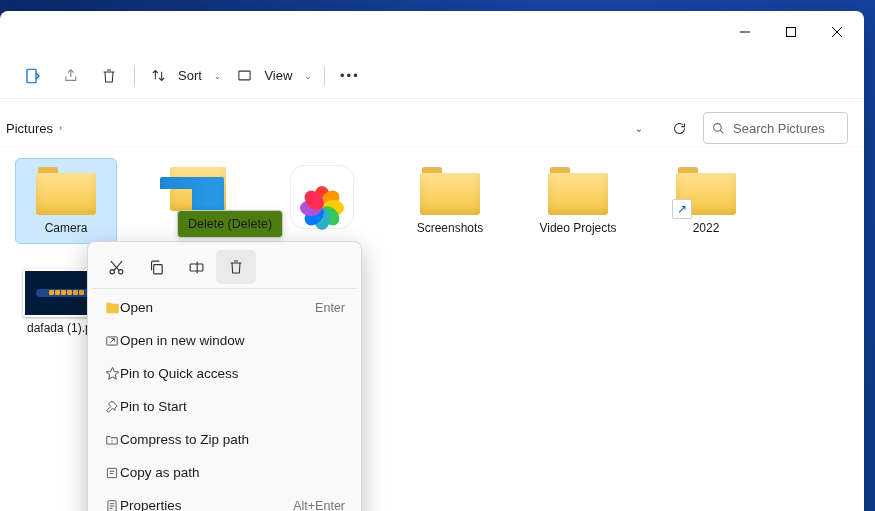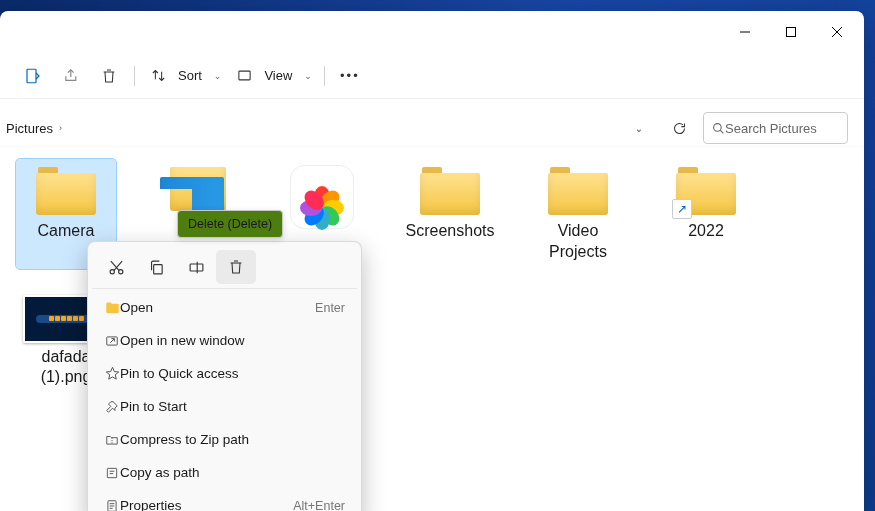--- a/index.html
+++ b/index.html
@@ -11,25 +11,25 @@
   .toolbar { height: 46px; display: flex; align-items: center; padding: 0 16px; gap: 4px; border-bottom: 1px solid rgba(0,0,0,0.06); }
   .tbtn { display: flex; align-items: center; justify-content: center; height: 34px; min-width: 34px; padding: 0 6px; border-radius: 4px; color: #1a1a1a; gap: 6px; font-size: 13px; }
   .tbtn.disabled { color: #8a8a8a; }
   .tdrop { display: flex; align-items: center; gap: 12px; padding: 0 4px 0 8px; }
   .tdrop .chev { font-size: 9px; color: #666; }
   .divider { width: 1px; height: 20px; background: #d0d0d0; margin: 0 4px; }
   .navbar { height: 48px; display: flex; align-items: flex-end; gap: 8px; padding: 2px 16px 2px 2px; border-bottom: 1px solid rgba(0,0,0,0.02); }
   .crumb { display: flex; align-items: center; flex: 1; height: 32px; padding: 0 4px; font-size: 13px; color: #1a1a1a; }
   .crumb .chev { font-size: 9px; color: #555; margin: 0 6px; }
   .nav-icon { width: 32px; height: 32px; display: flex; align-items: center; justify-content: center; color: #333; }
-  .searchbox { width: 145px; height: 32px; border: 1px solid #ccc; border-radius: 4px; display: flex; align-items: center; padding: 0 8px; color: #666; font-size: 13px; }
+  .searchbox { width: 145px; height: 32px; border: 1px solid #ccc; border-radius: 4px; display: flex; align-items: center; padding: 0 8px; gap: 8px; color: #666; font-size: 13px; }
   .content { padding: 12px 16px; display: flex; flex-wrap: wrap; gap: 20px 28px; align-content: flex-start; position: relative; }
   .item { width: 100px; display: flex; flex-direction: column; align-items: center; gap: 4px; padding: 6px 2px; border-radius: 4px; position: relative; }
   .item.selected { background: #cce8ff; outline: 1px solid #99d1ff; }
-  .item .label { font-size: 16px; color: #1a1a1a; text-align: center; line-height: 1.3; }
+  .item .label { font-size: 12px; color: #1a1a1a; text-align: center; line-height: 1.3; }
   .folder-icon { width: 68px; height: 52px; position: relative; }
   .folder-back { position:absolute; top:2px; left:6px; width:20px; height:14px; background:#e8b84a; border-radius:2px 2px 0 0; }
   .folder-body { position:absolute; top:8px; left:4px; width:60px; height:42px; background:linear-gradient(180deg,#ffe290 0%,#f5c542 100%); border-radius:2px 2px 3px 3px; box-shadow: inset 0 -4px 8px rgba(0,0,0,0.08); }
   .folder-double .folder-body.front { background:linear-gradient(90deg,#1e88d8 0%,#2a9ae6 100%); left:0; top:12px; width:64px; height:40px; clip-path: polygon(0 0, 100% 0, 100% 100%, 50% 100%, 50% 30%, 0 30%); }
   .folder-double .folder-body.back { background:linear-gradient(180deg,#ffe290 0%,#f5c542 100%); left:10px; top:2px; width:56px; height:44px; }
   .shortcut { position:absolute; bottom:-2px; left:0; width:20px; height:20px; background:#fff; border:1px solid #ccc; border-radius:2px; display:flex; align-items:center; justify-content:center; color:#0067c0; font-size:12px; }
   .photos-icon { width:64px; height:64px; background:#fff; border-radius:14px; border:1px solid #eee; display:flex; align-items:center; justify-content:center; }
   .photos-flower { width:40px; height:40px; position:relative; }
   .petal { position:absolute; width:16px; height:22px; border-radius:50% 50% 50% 50%; top:9px; left:12px; transform-origin: 50% 100%; }
   .thumb { width:86px; height:48px; background:#041a3a; border:2px solid #fff; box-shadow:0 1px 3px rgba(0,0,0,0.3); border-radius:2px; display:flex; align-items:center; justify-content:center; }

